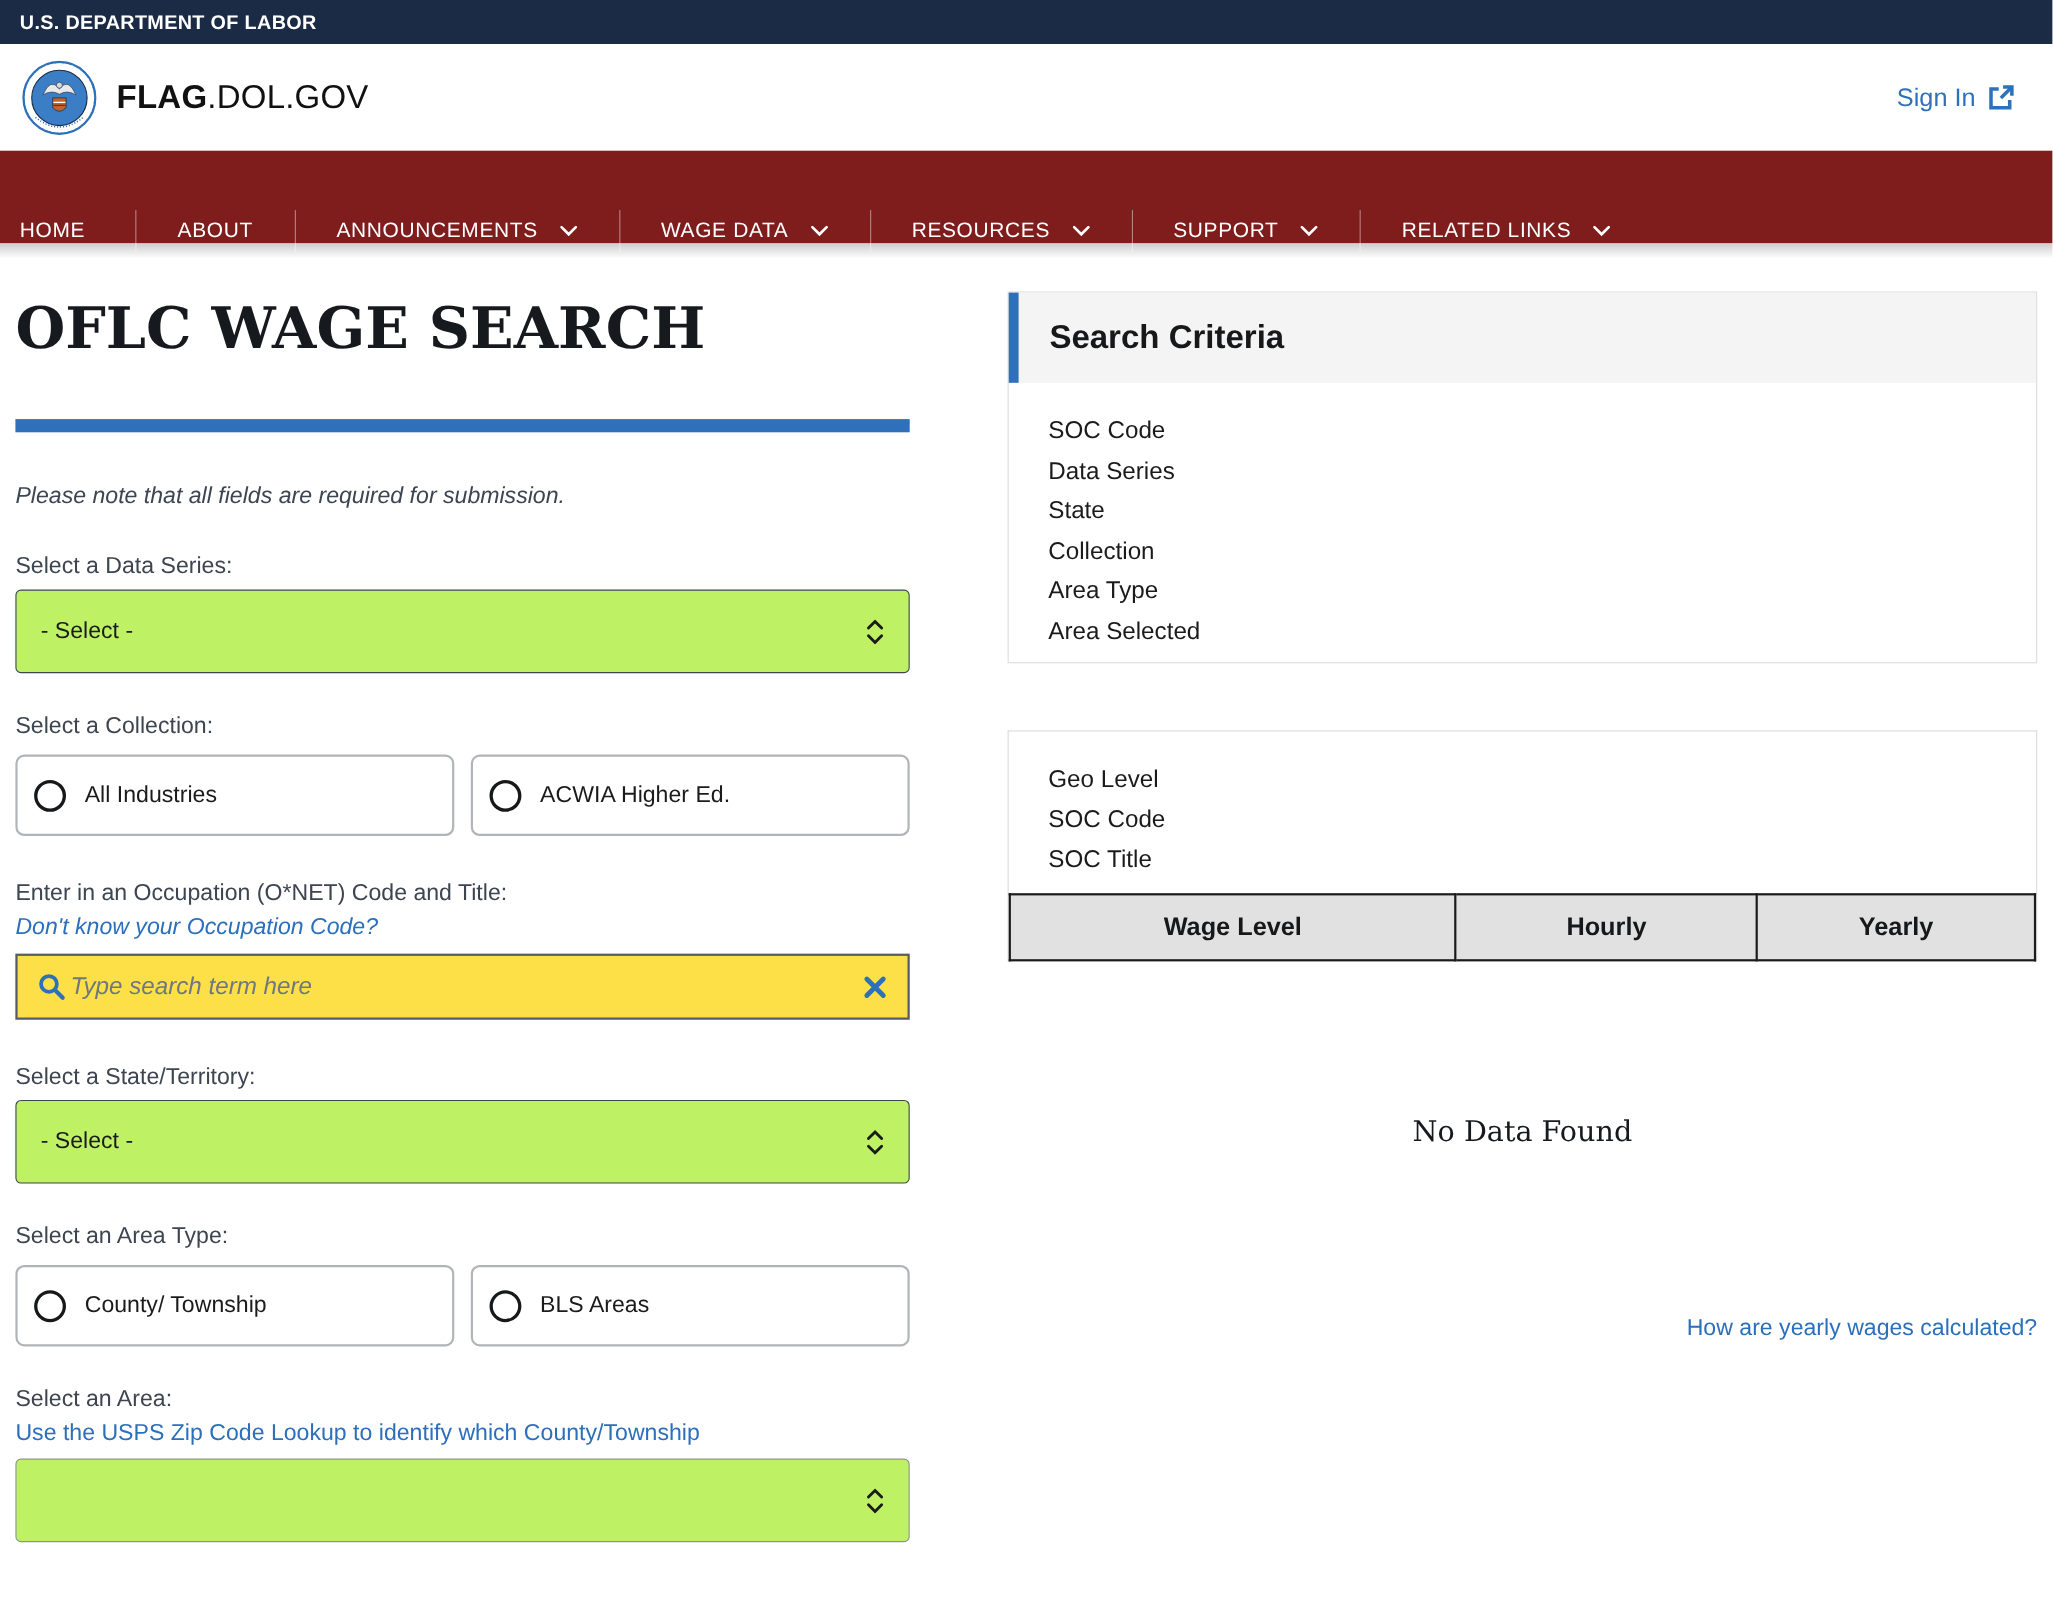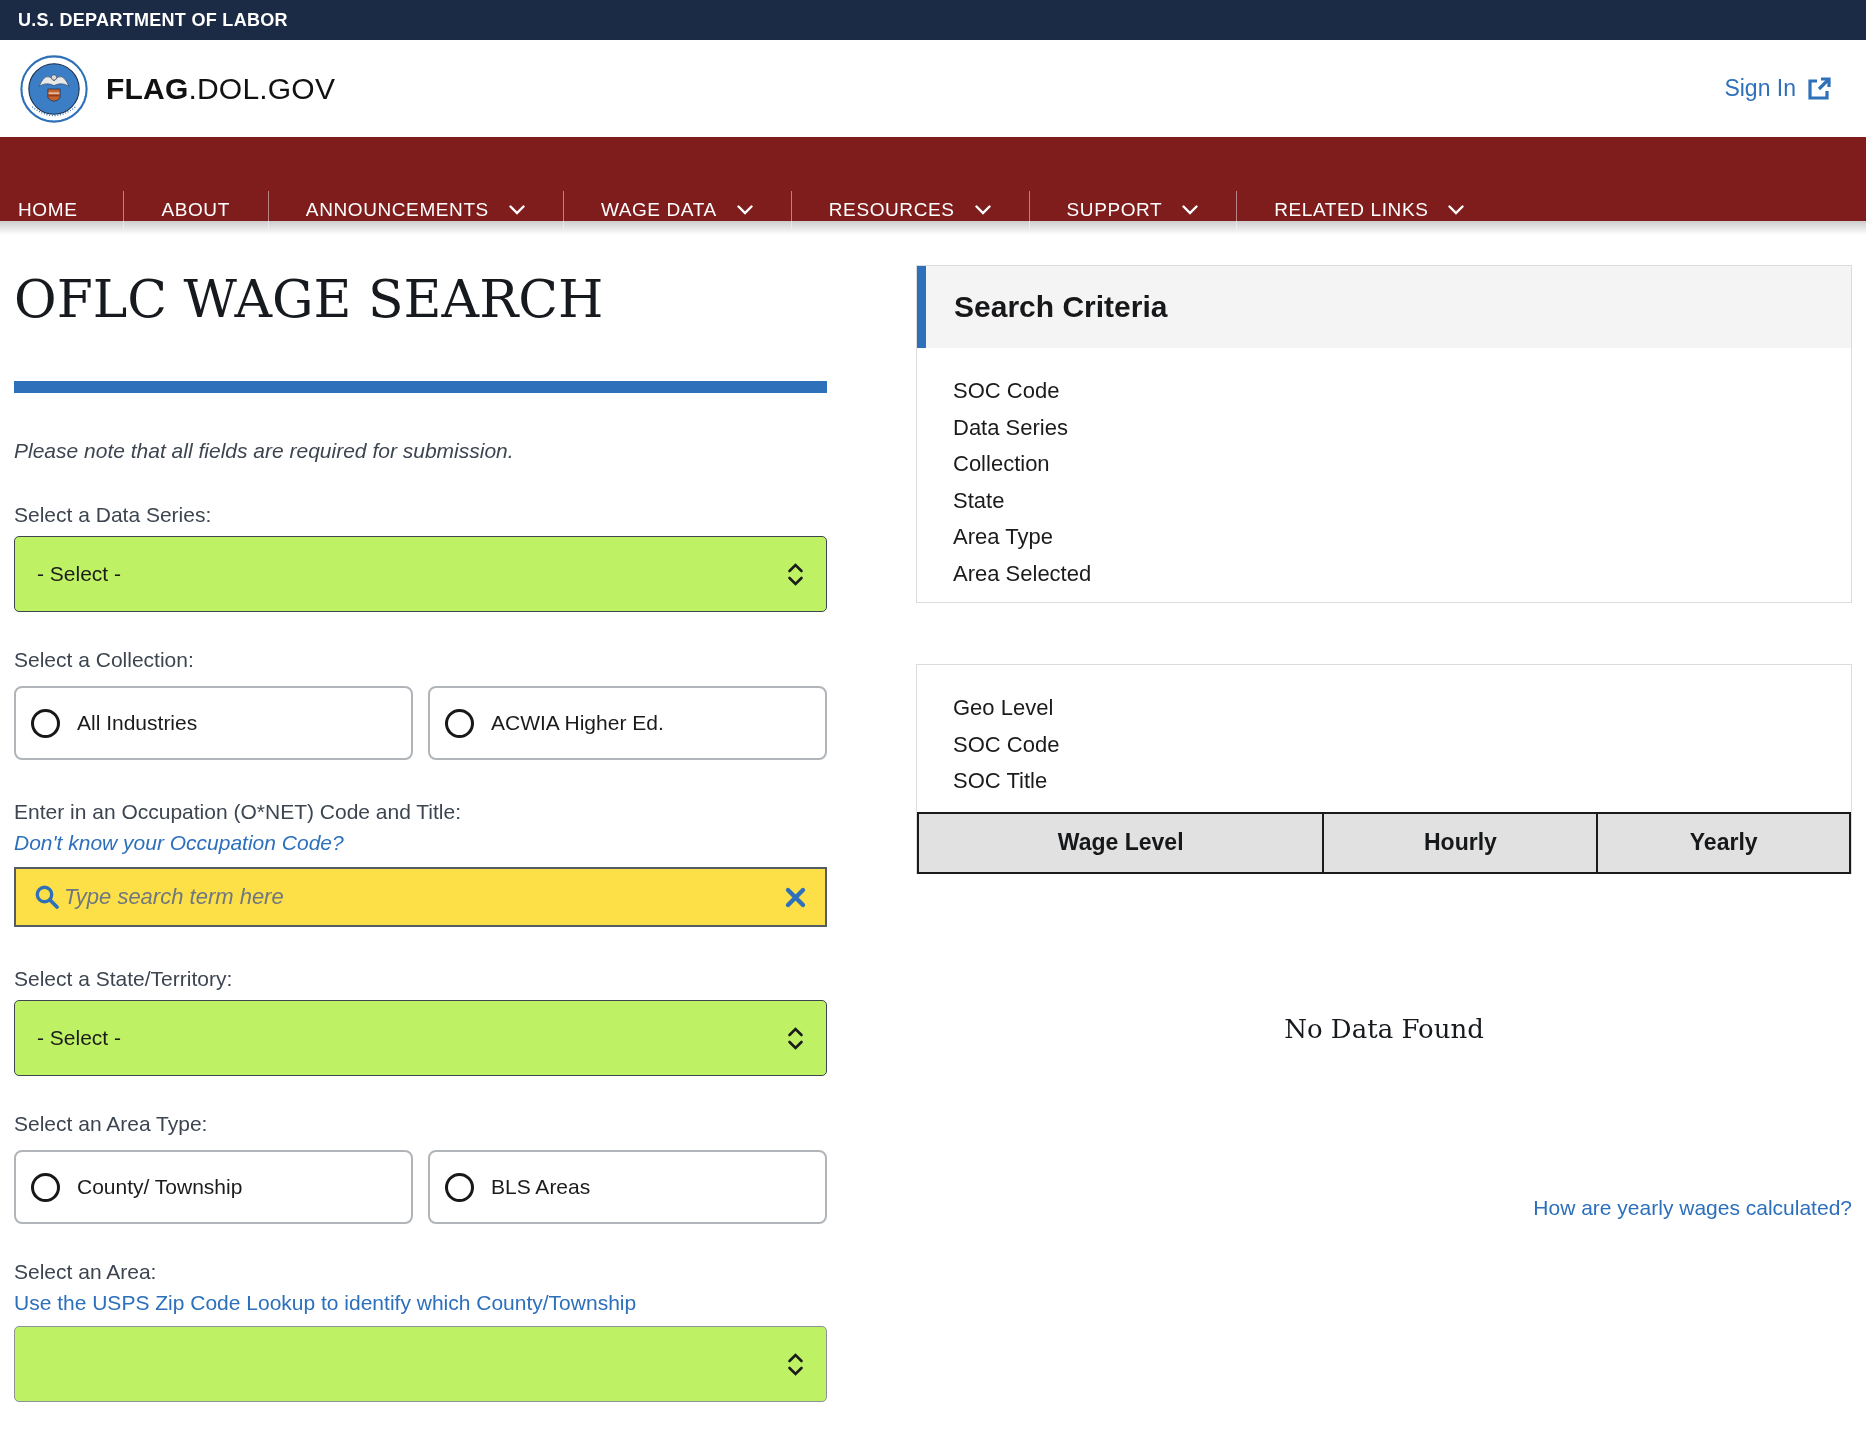--- a/index.html
+++ b/index.html
@@ -41,21 +41,21 @@
   .nav-shadow { height:14px; background:linear-gradient(to bottom, rgba(0,0,0,0.20), rgba(0,0,0,0)); }
 
   
   .content {
     display:grid; grid-template-columns:813px 936px; column-gap:89px;
     padding:30px 14px 28px 14px;
   }
 
   
   h1.page-title {
-    font-family:"DejaVu Serif", serif; font-weight:normal;
+    font-family:"DejaVu Serif", serif; font-weight:bold;
     font-size:52px; line-height:1.0; color:#16191d; letter-spacing:0px; margin-top:8px;
   }
   .blue-rule { height:12px; background:#2e71ba; margin-top:56px; }
   .required-note { margin-top:46px; font-size:21px; font-style:italic; color:#3d4551; }
   .field-label { margin-top:40px; font-size:21px; color:#3d4551; }
   .field-label.tight { margin-top:36px; }
 
   .select-box {
     margin-top:9px; height:76px; border:1px solid #3d4551; border-radius:5px;
     background:#bef264; display:flex; align-items:center; padding:0 22px; cursor:pointer;
@@ -272,22 +272,22 @@
 
   <div class="right-col">
 
     <div class="panel">
       <div class="panel-header">
         <span class="panel-title">Search Criteria</span>
       </div>
       <div class="panel-body">
         <div class="crit-item">SOC Code</div>
         <div class="crit-item">Data Series</div>
+        <div class="crit-item">State</div>
         <div class="crit-item">Collection</div>
-        <div class="crit-item">State</div>
         <div class="crit-item">Area Type</div>
         <div class="crit-item">Area Selected</div>
       </div>
     </div>
 
     <div class="panel results results-gap">
       <div class="panel-body" style="padding-bottom:0;">
         <div class="crit-item">Geo Level</div>
         <div class="crit-item">SOC Code</div>
         <div class="crit-item">SOC Title</div>

